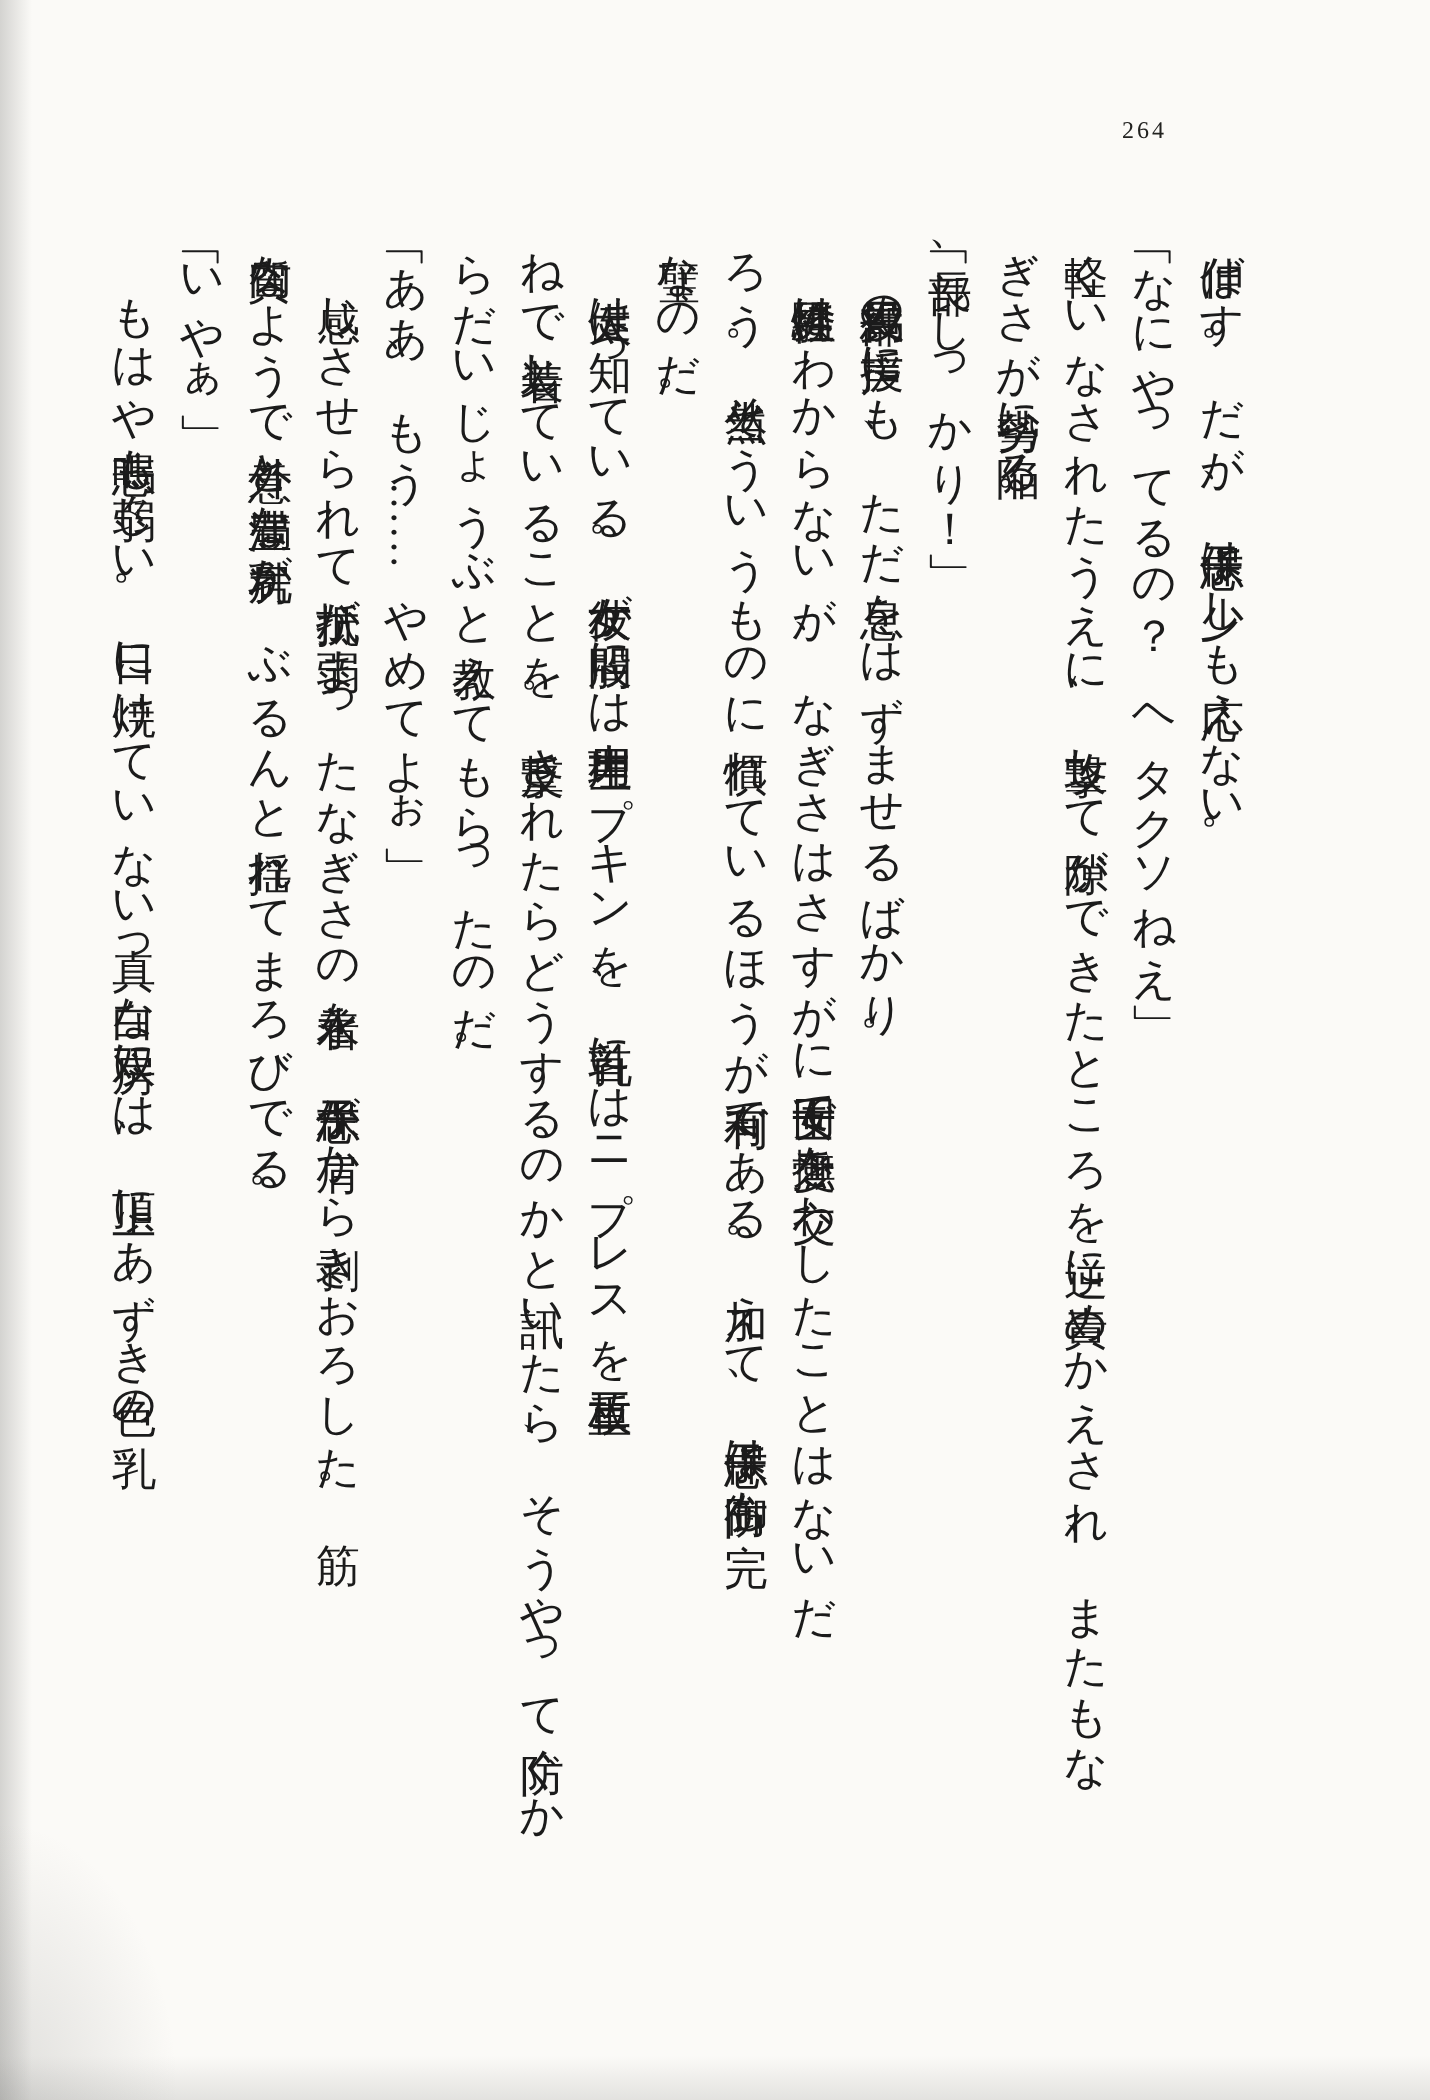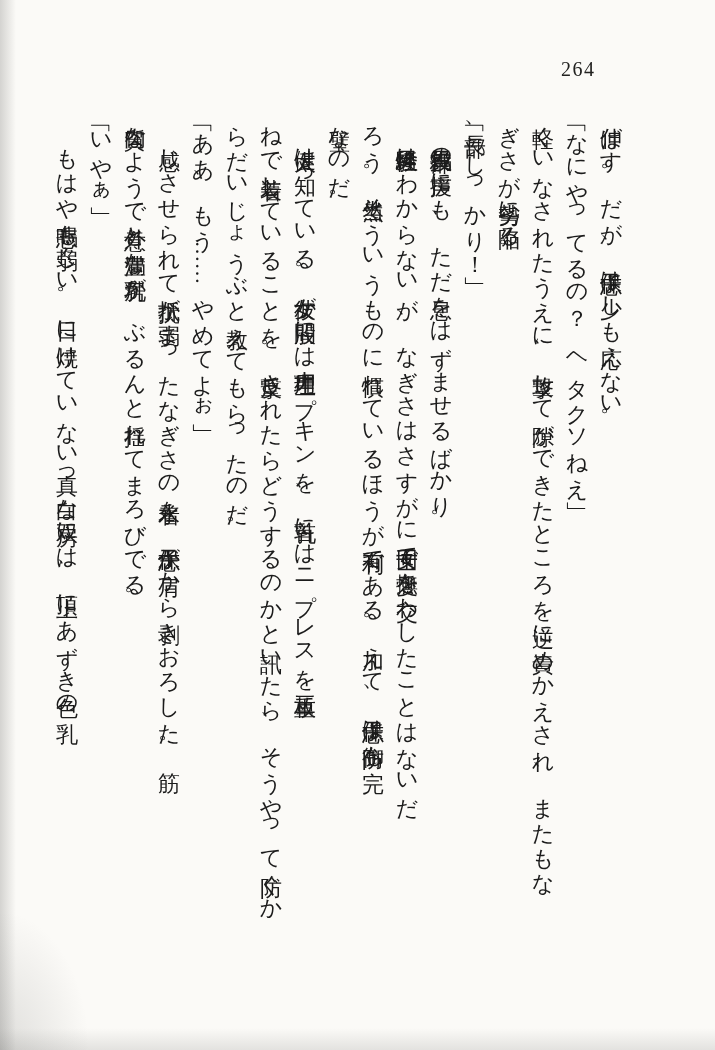--- a/index.html
+++ b/index.html
@@ -35,21 +35,21 @@
     position: absolute;
     left: 0; bottom: 0;
     width: 90px; height: 140px;
     background: radial-gradient(ellipse at 0% 100%, rgba(120,120,118,0.22), rgba(120,120,118,0) 70%);
     pointer-events: none;
   }
   .page-number {
     position: absolute;
     top: 58px;
     left: 561px;
-    font-size: 20px;
+    font-size: 12px;
     letter-spacing: 1.5px;
     color: #222220;
   }
   .text-block {
     position: absolute;
     top: 111px;
     left: 50px;
     width: 578px;
     height: 842px;
     writing-mode: vertical-rl;

